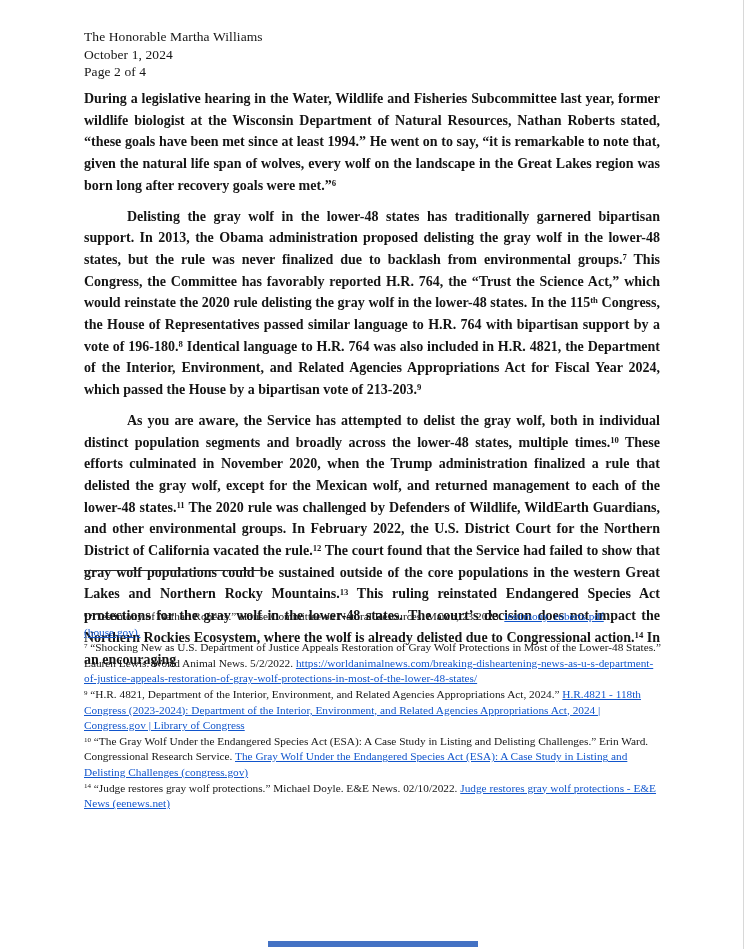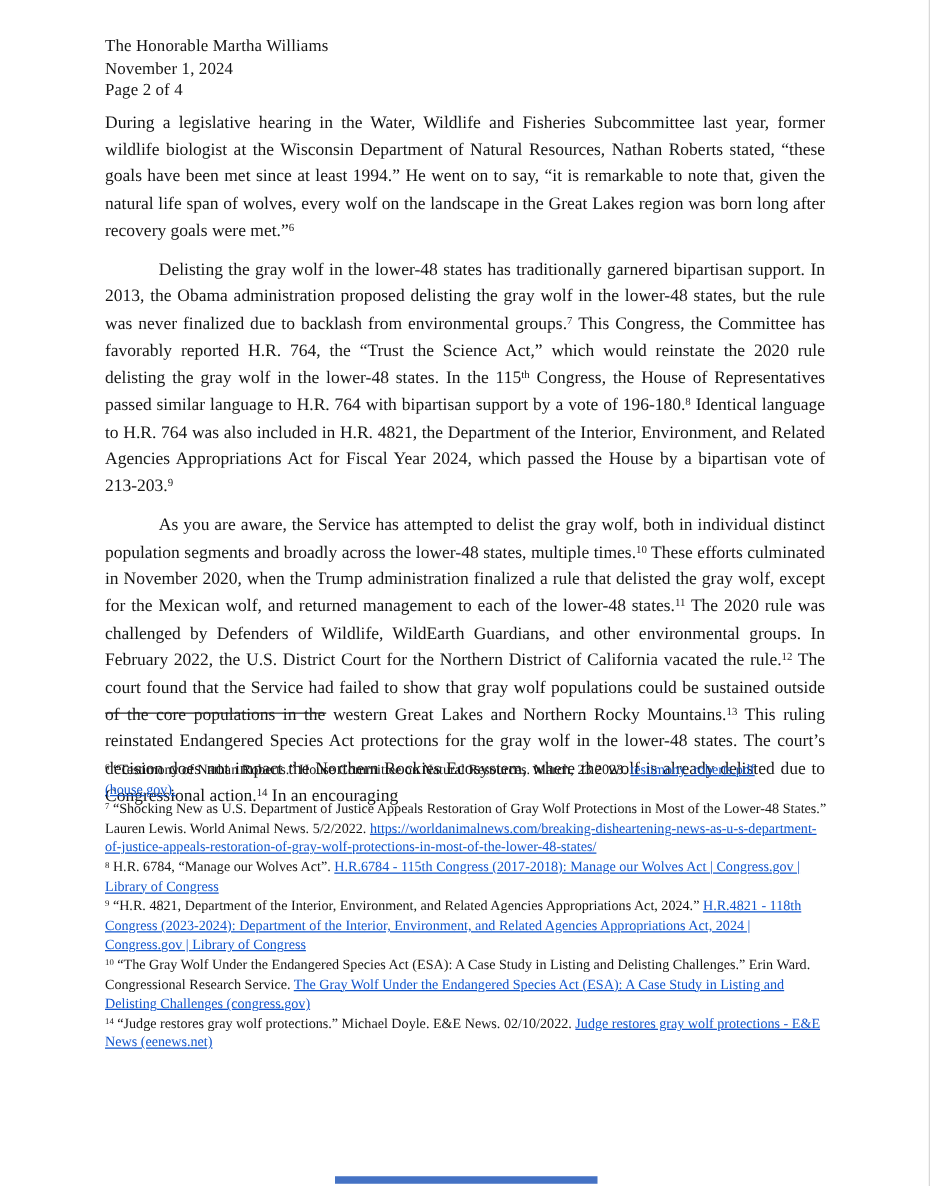--- a/index.html
+++ b/index.html
@@ -19,20 +19,21 @@
   }
   .header-block {
     position: absolute; left: 84px; top: 28px;
     font-size: 13.5px; line-height: 17.5px;
     letter-spacing: 0.1px;
   }
   .body-block {
     position: absolute; left: 84px; top: 88px; width: 576px;
     font-size: 14px; line-height: 21.7px;
     text-align: justify;
+    font-weight: bold;
   }
   .para { margin-bottom: 9px; }
   .para.indent { text-indent: 43px; }
   .para sup, .footnote sup {
     font-size: 0.62em;
     vertical-align: baseline;
     position: relative; top: -0.45em;
     line-height: 0;
   }
   .rule {
@@ -57,36 +58,35 @@
     background: var(--bar-color);
   }
 </style>
 </head>
 <body style="--link-color: #1155CC; --bar-color: #4472C4;">
 
 <div class="page">
 
   <div class="header-block">
     <div>The Honorable Martha Williams</div>
-    <div>November 1, 2024</div>
+    <div>October 1, 2024</div>
     <div>Page 2 of 4</div>
   </div>
 
   <div class="body-block">
       <div class="para">During a legislative hearing in the Water, Wildlife and Fisheries Subcommittee last year, former wildlife biologist at the Wisconsin Department of Natural Resources, Nathan Roberts stated, “these goals have been met since at least 1994.” He went on to say, “it is remarkable to note that, given the natural life span of wolves, every wolf on the landscape in the Great Lakes region was born long after recovery goals were met.”<sup>6</sup></div>
       <div class="para indent">Delisting the gray wolf in the lower-48 states has traditionally garnered bipartisan support. In 2013, the Obama administration proposed delisting the gray wolf in the lower-48 states, but the rule was never finalized due to backlash from environmental groups.<sup>7</sup> This Congress, the Committee has favorably reported H.R. 764, the “Trust the Science Act,” which would reinstate the 2020 rule delisting the gray wolf in the lower-48 states. In the 115<sup>th</sup> Congress, the House of Representatives passed similar language to H.R. 764 with bipartisan support by a vote of 196-180.<sup>8</sup> Identical language to H.R. 764 was also included in H.R. 4821, the Department of the Interior, Environment, and Related Agencies Appropriations Act for Fiscal Year 2024, which passed the House by a bipartisan vote of 213-203.<sup>9</sup></div>
       <div class="para indent">As you are aware, the Service has attempted to delist the gray wolf, both in individual distinct population segments and broadly across the lower-48 states, multiple times.<sup>10</sup> These efforts culminated in November 2020, when the Trump administration finalized a rule that delisted the gray wolf, except for the Mexican wolf, and returned management to each of the lower-48 states.<sup>11</sup> The 2020 rule was challenged by Defenders of Wildlife, WildEarth Guardians, and other environmental groups.  In February 2022, the U.S. District Court for the Northern District of California vacated the rule.<sup>12</sup> The court found that the Service had failed to show that gray wolf populations could be sustained outside of the core populations in the western Great Lakes and Northern Rocky Mountains.<sup>13</sup> This ruling reinstated Endangered Species Act protections for the gray wolf in the lower-48 states. The court’s decision does not impact the Northern Rockies Ecosystem, where the wolf is already delisted due to Congressional action.<sup>14</sup> In an encouraging</div>
     </div>
 
   <div class="rule"></div>
 
   <div class="footnotes-block">
       <div class="footnote"><sup>6</sup> “Testimony of Nathan Roberts.” House Committee on Natural Resources. March, 23 2023. <a class="link" href="#">testimony_roberts.pdf (house.gov).</a></div>
       <div class="footnote"><sup>7</sup> “Shocking New as U.S. Department of Justice Appeals Restoration of Gray Wolf Protections in Most of the Lower-48 States.” Lauren Lewis. World Animal News. 5/2/2022. <a class="link" href="#">https://worldanimalnews.com/breaking-disheartening-news-as-u-s-department-of-justice-appeals-restoration-of-gray-wolf-protections-in-most-of-the-lower-48-states/</a></div>
-      <div class="footnote"><sup>8</sup> H.R. 6784, “Manage our Wolves Act”. <a class="link" href="#">H.R.6784 - 115th Congress (2017-2018): Manage our Wolves Act | Congress.gov | Library of Congress</a></div>
       <div class="footnote"><sup>9</sup> “H.R. 4821, Department of the Interior, Environment, and Related Agencies Appropriations Act, 2024.” <a class="link" href="#">H.R.4821 - 118th Congress (2023-2024): Department of the Interior, Environment, and Related Agencies Appropriations Act, 2024 | Congress.gov | Library of Congress</a></div>
       <div class="footnote"><sup>10</sup> “The Gray Wolf Under the Endangered Species Act (ESA): A Case Study in Listing and Delisting Challenges.” Erin Ward. Congressional Research Service. <a class="link" href="#">The Gray Wolf Under the Endangered Species Act (ESA): A Case Study in Listing and Delisting Challenges (congress.gov)</a></div>
       <div class="footnote"><sup>14</sup> “Judge restores gray wolf protections.” Michael Doyle. E&amp;E News. 02/10/2022. <a class="link" href="#">Judge restores gray wolf protections - E&amp;E News (eenews.net)</a></div>
     </div>
 
   <div class="bottom-bar"></div>
 
 </div>
 
 </body></html>

